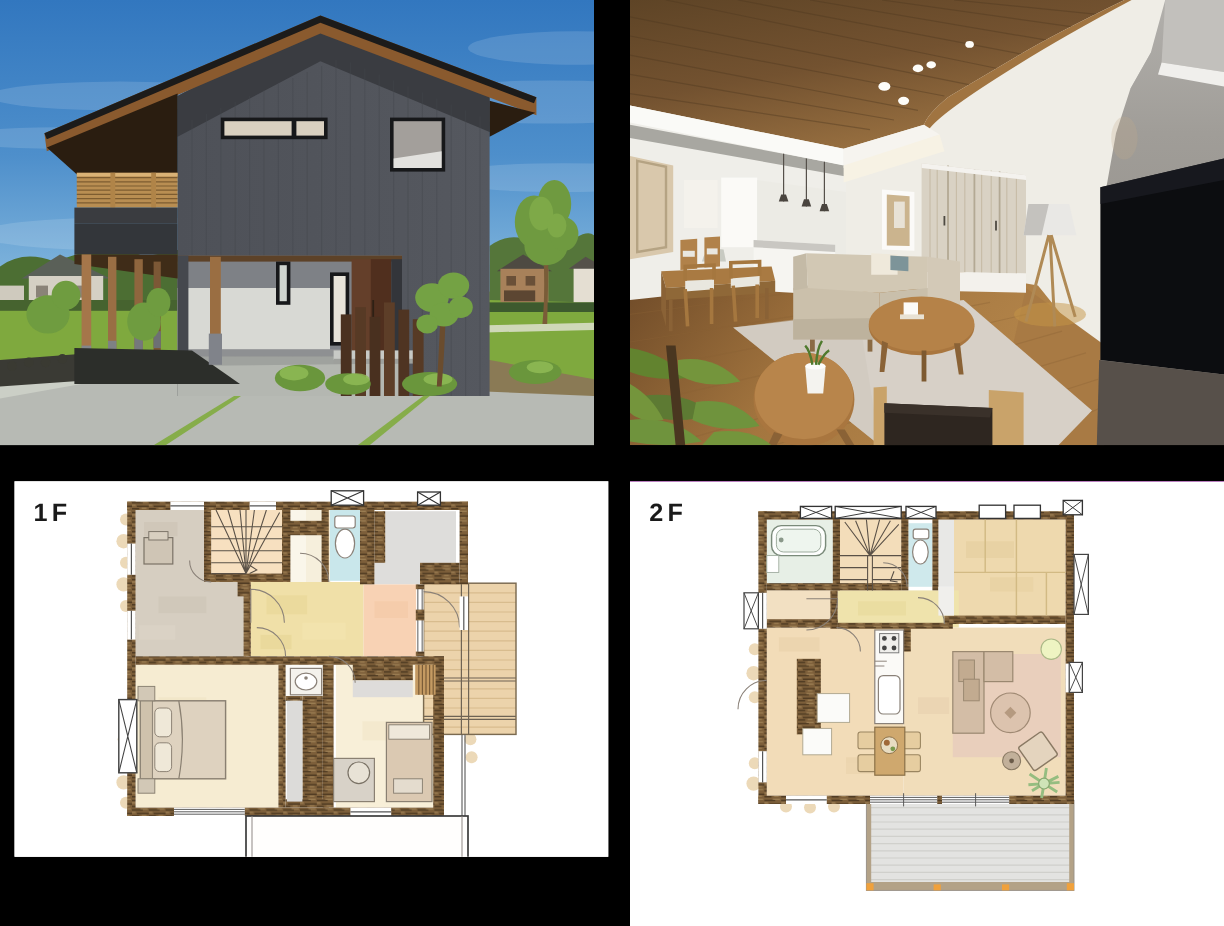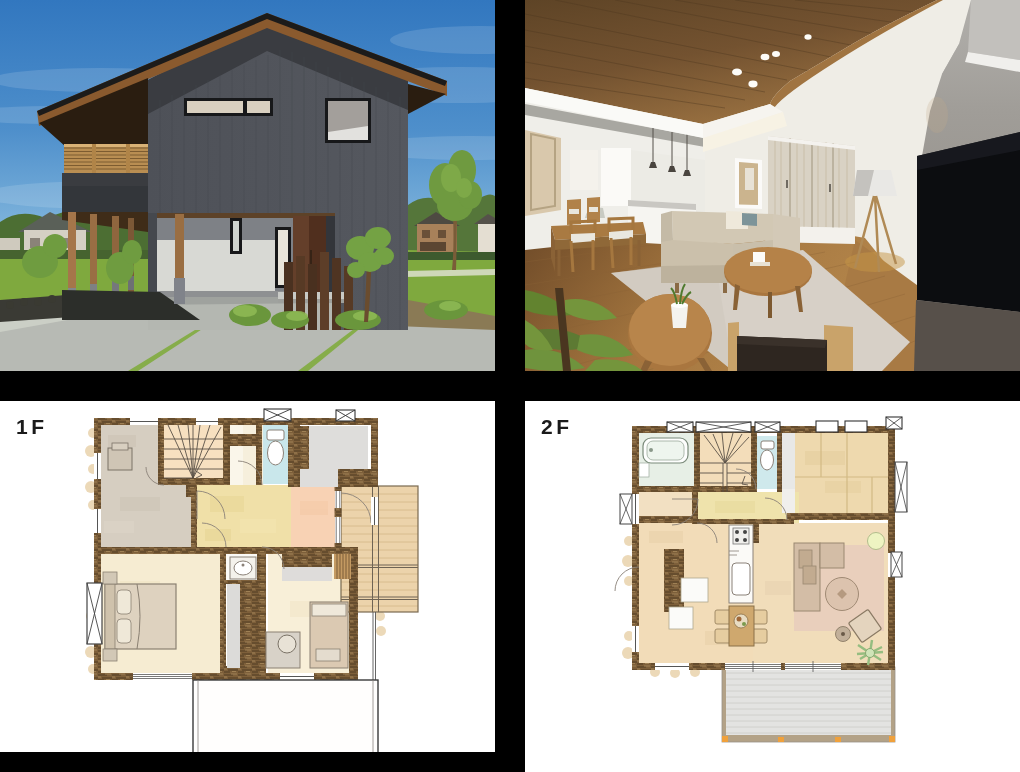--- a/index.html
+++ b/index.html
@@ -1,19 +1,19 @@
 <!DOCTYPE html>
 <html><head>
 <meta charset="utf-8">
 <style>
 html,body{margin:0;padding:0;background:#000;width:1020px;height:772px;overflow:hidden;font-family:"Liberation Sans",sans-serif;}
 .q{position:absolute;overflow:hidden;}
 #q1{left:0;top:0;width:495px;height:371px;}
 #q2{left:525px;top:0;width:495px;height:371px;}
-#q3{left:0;top:401px;width:495px;height:351px;background:#fff;}
+#q3{left:12px;top:401px;width:495px;height:313px;background:#fff;}
 #q4{left:525px;top:401px;width:495px;height:371px;background:#a21caf;}
 </style>
 </head>
 <body>
 <div id="q1" class="q"><svg width="495" height="371" viewBox="0 0 495 371">
 <defs>
 <linearGradient id="sky" x1="0" y1="0" x2="0" y2="1">
 <stop offset="0" stop-color="#3277bf"></stop>
 <stop offset="0.35" stop-color="#4e8fcb"></stop>
 <stop offset="0.62" stop-color="#7fb4dc"></stop>

